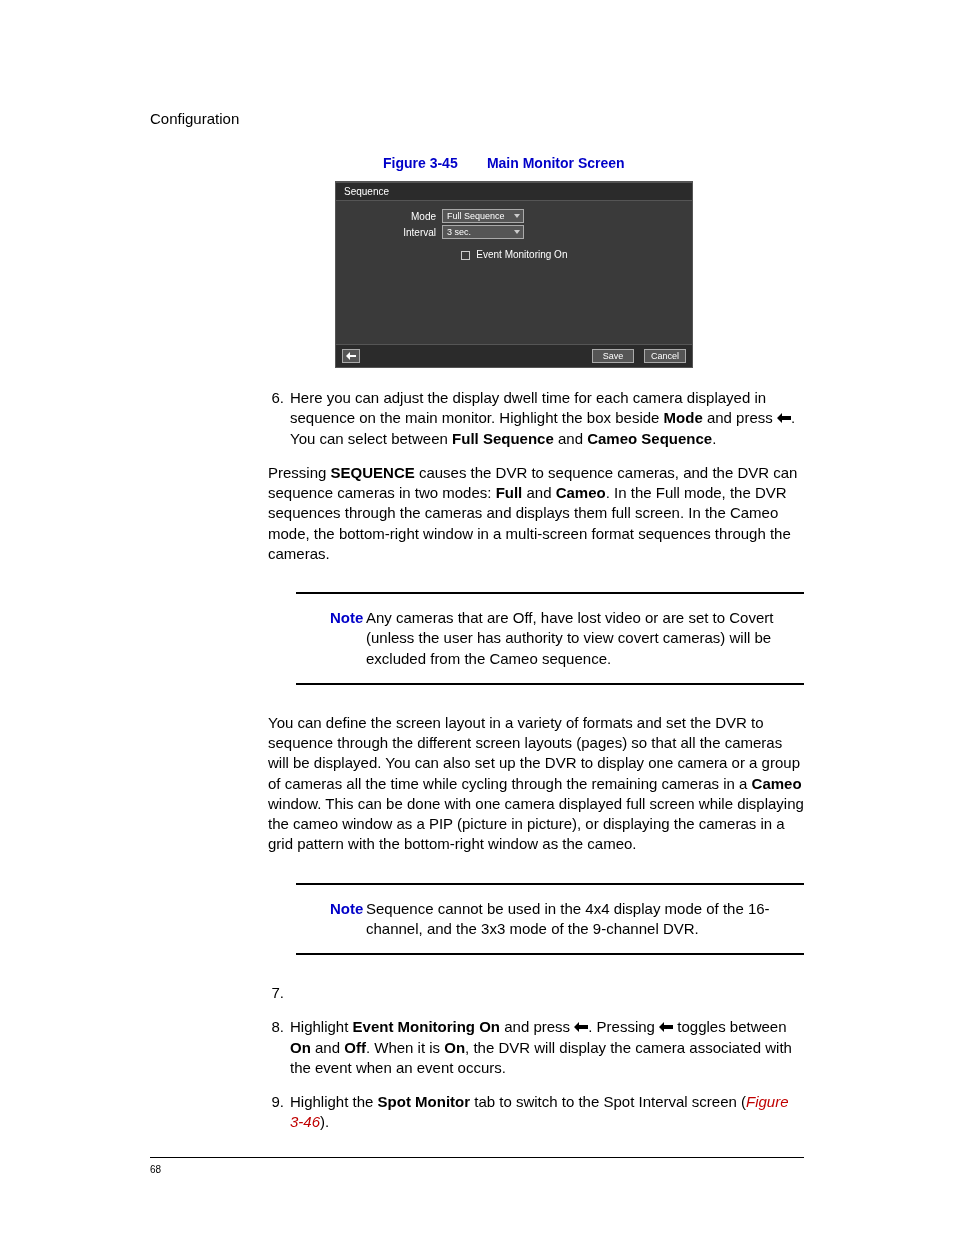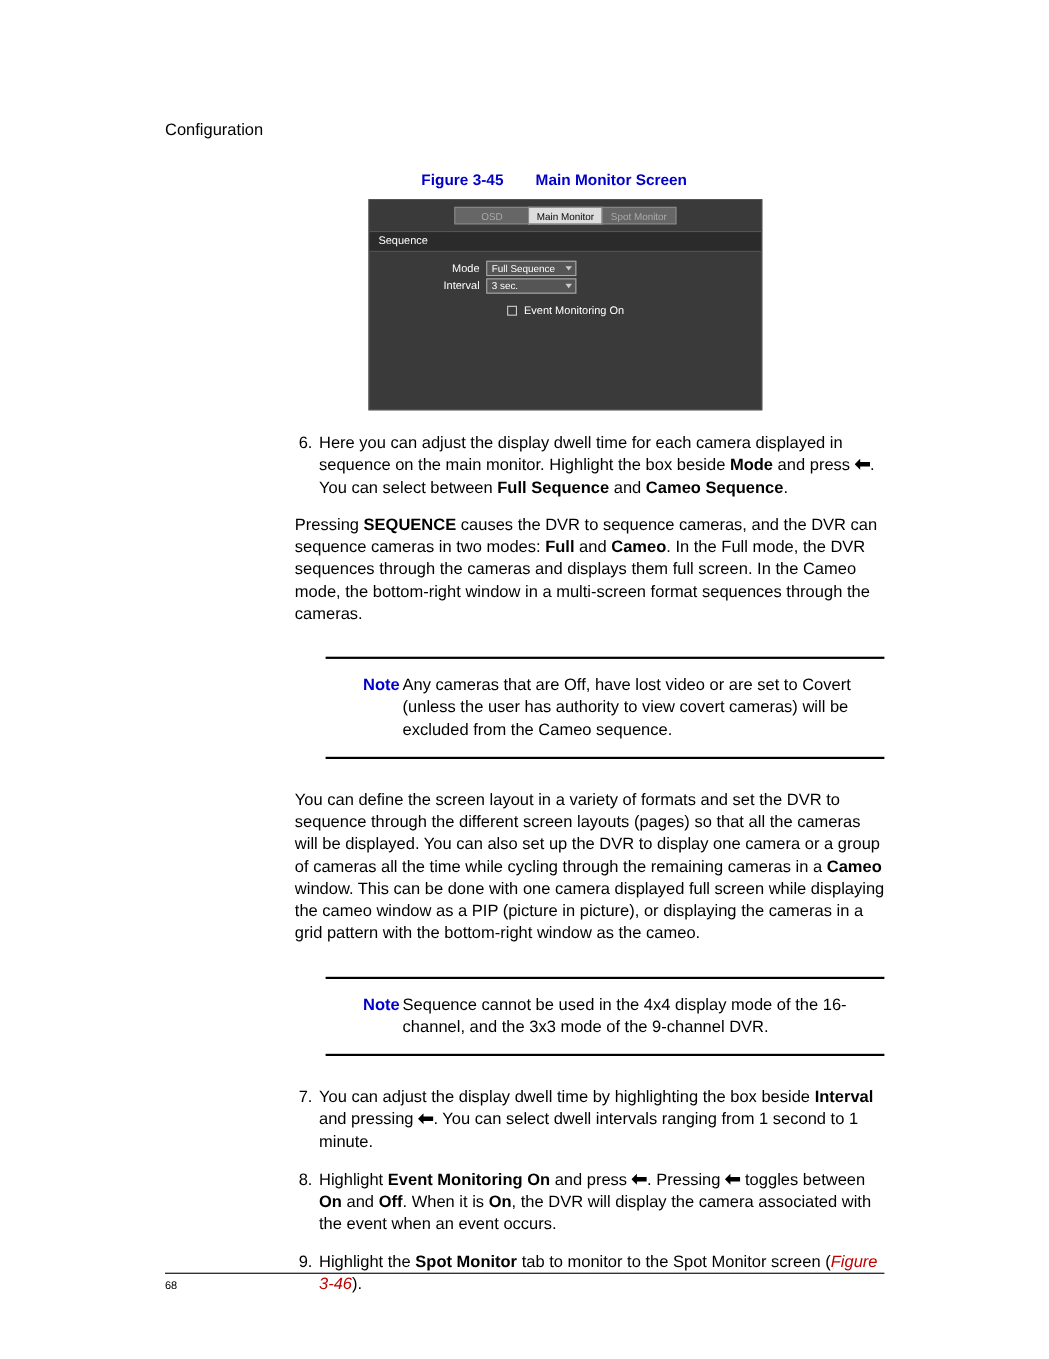--- a/index.html
+++ b/index.html
@@ -182,45 +182,51 @@
 <body>
 
 <div class="section-header">Configuration</div>
 
 <div class="figure-caption">
   <span class="fignum">Figure 3-45</span>
   <span>Main Monitor Screen</span>
 </div>
 
 <div class="ui-shot">
-  <div class="tabs-row">
-    <span class="tab">OSD</span>
-    <span class="tab active">Main Monitor</span>
-    <span class="tab">Spot Monitor</span>
-  </div>
   <div class="subhead">Sequence</div>
   <div class="form-area">
     <div class="form-row">
       <div class="form-label">Mode</div>
       <div class="dropdown">
         <span>Full Sequence</span>
       </div>
     </div>
     <div class="form-row">
       <div class="form-label">Interval</div>
       <div class="dropdown">
         <span>3 sec.</span>
       </div>
     </div>
     <div class="chk-row">
       <span class="chk-box"></span>
       <span>Event Monitoring On</span>
     </div>
     <div class="blank-area"></div>
   </div>
+  <div class="footer-row">
+    <div class="back-btn">
+      <svg width="10" height="8" viewBox="0 0 10 8">
+          <path d="M4 0 L0 4 L4 8 L4 5 L10 5 L10 3 L4 3 Z" fill="#fff"></path>
+        </svg>
+    </div>
+    <div class="btn-group">
+      <div class="ui-btn">Save</div>
+      <div class="ui-btn">Cancel</div>
+    </div>
+  </div>
 </div>
 
 <div class="step-list">
 
   <div class="step">
     <div class="num">6.</div>
     <div class="txt">
       <span>Here you can adjust the display dwell time for each camera displayed in sequence on the main monitor. Highlight the box beside </span><span class="bold">Mode</span><span> and press </span><svg class="enter-icon" width="14" height="11" viewBox="0 0 14 11">
           <path d="M5 0 L0 5 L5 10 L5 7 L14 7 L14 3 L5 3 Z" fill="#000"></path>
         </svg><span>. You can select between </span><span class="bold">Full Sequence</span><span> and </span><span class="bold">Cameo Sequence</span><span>.</span>
@@ -244,42 +250,37 @@
 
   <div class="note-block">
     <div class="note-inner">
       <div class="note-label">Note</div>
       <div class="note-text">Sequence cannot be used in the 4x4 display mode of the 16-channel, and the 3x3 mode of the 9-channel DVR.</div>
     </div>
   </div>
 
   <div class="step">
     <div class="num">7.</div>
-    <div class="txt">
-      <span>You can adjust the display dwell time by highlighting the box beside </span><span class="bold">Interval</span><span> and pressing </span><svg class="enter-icon" width="14" height="11" viewBox="0 0 14 11">
-          <path d="M5 0 L0 5 L5 10 L5 7 L14 7 L14 3 L5 3 Z" fill="#000"></path>
-        </svg><span>. You can select dwell intervals ranging from 1 second to 1 minute.</span>
-    </div>
   </div>
 
   <div class="step">
     <div class="num">8.</div>
     <div class="txt">
       <span>Highlight </span><span class="bold">Event Monitoring On</span><span> and press </span><svg class="enter-icon" width="14" height="11" viewBox="0 0 14 11">
           <path d="M5 0 L0 5 L5 10 L5 7 L14 7 L14 3 L5 3 Z" fill="#000"></path>
         </svg><span>. Pressing </span><svg class="enter-icon" width="14" height="11" viewBox="0 0 14 11">
           <path d="M5 0 L0 5 L5 10 L5 7 L14 7 L14 3 L5 3 Z" fill="#000"></path>
         </svg><span> toggles between </span><span class="bold">On</span><span> and </span><span class="bold">Off</span><span>. When it is </span><span class="bold">On</span><span>, the DVR will display the camera associated with the event when an event occurs.</span>
     </div>
   </div>
 
   <div class="step">
     <div class="num">9.</div>
     <div class="txt">
-      <span>Highlight the </span><span class="bold">Spot Monitor</span><span> tab to monitor to the Spot Monitor screen (</span><span class="figref">Figure 3-46</span><span>).</span>
+      <span>Highlight the </span><span class="bold">Spot Monitor</span><span> tab to switch to the Spot Interval screen (</span><span class="figref">Figure 3-46</span><span>).</span>
     </div>
   </div>
 
 </div>
 
 <div class="page-footer">
   <span>68</span>
 </div>
 
 </body></html>

